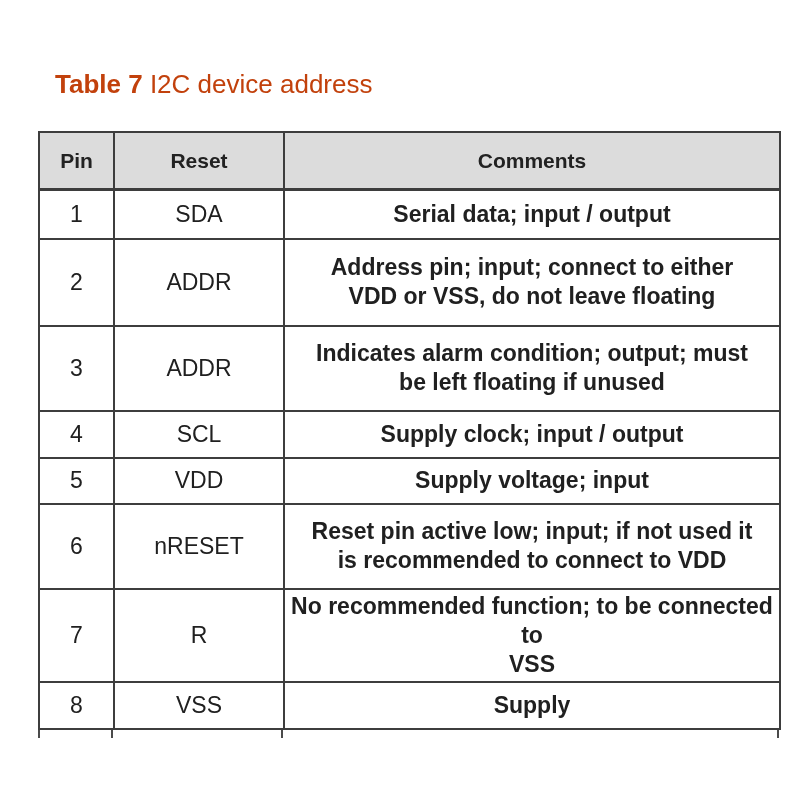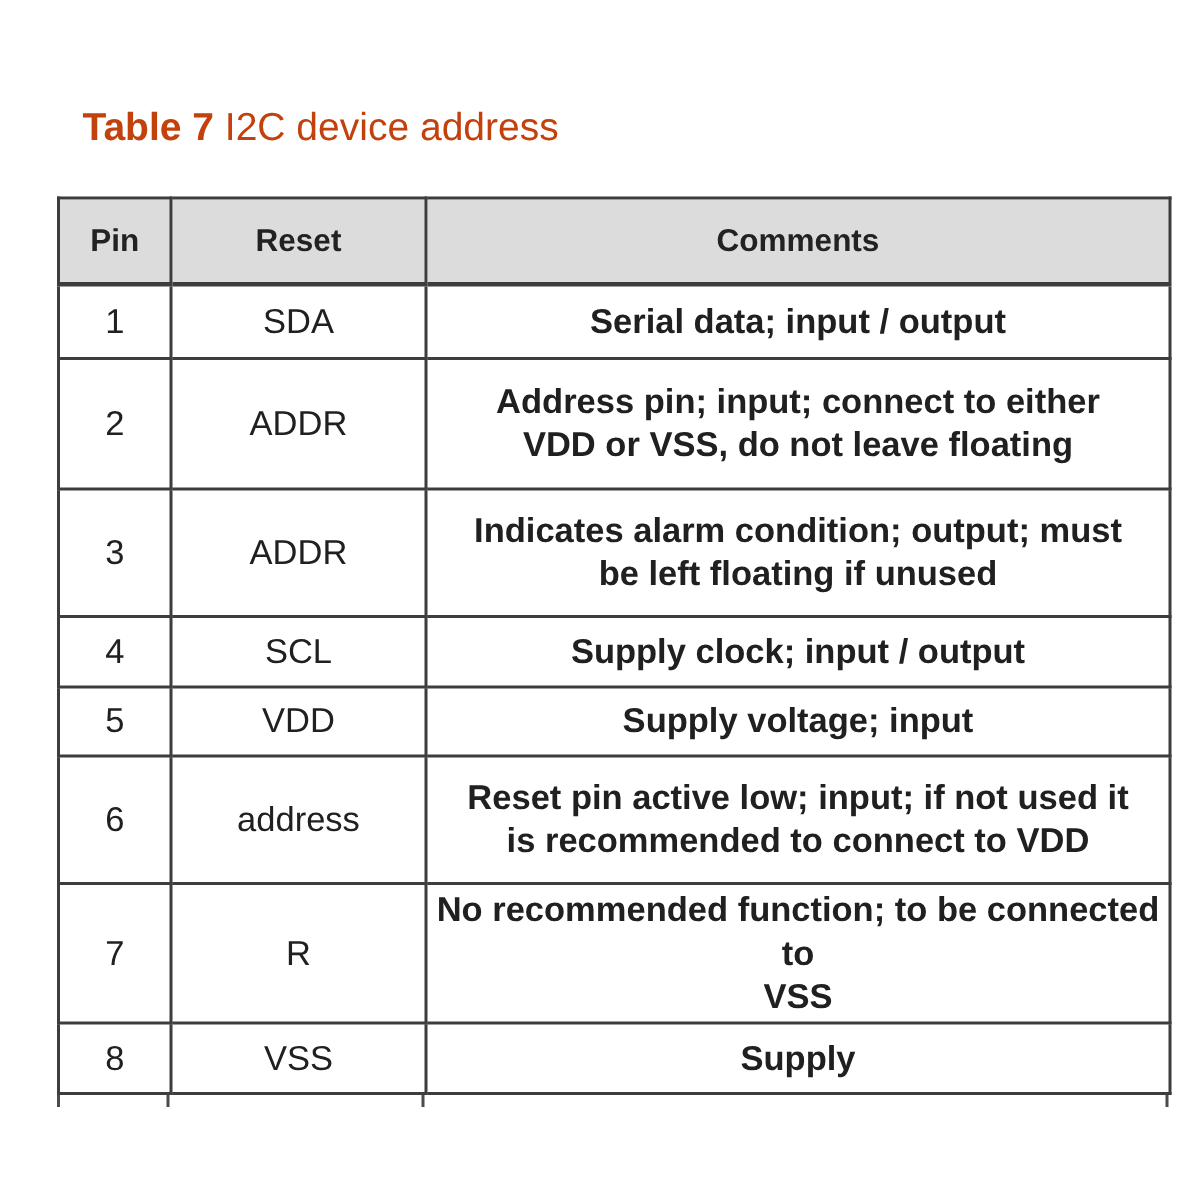--- a/index.html
+++ b/index.html
@@ -137,21 +137,21 @@
           <td class="cell-name">SCL</td>
           <td class="cell-comments">Supply clock; input / output</td>
         </tr>
         <tr class="r-single" style="height:46px">
           <td class="cell-pin">5</td>
           <td class="cell-name">VDD</td>
           <td class="cell-comments">Supply voltage; input</td>
         </tr>
         <tr class="r-double" style="height:85px">
           <td class="cell-pin">6</td>
-          <td class="cell-name">address</td>
+          <td class="cell-name">nRESET</td>
           <td class="cell-comments">Reset pin active low; input; if not used it
 is recommended to connect to VDD</td>
         </tr>
         <tr class="r-double">
           <td class="cell-pin">7</td>
           <td class="cell-name">R</td>
           <td class="cell-comments">No recommended function; to be connected to
 VSS</td>
         </tr>
         <tr class="r-single">

